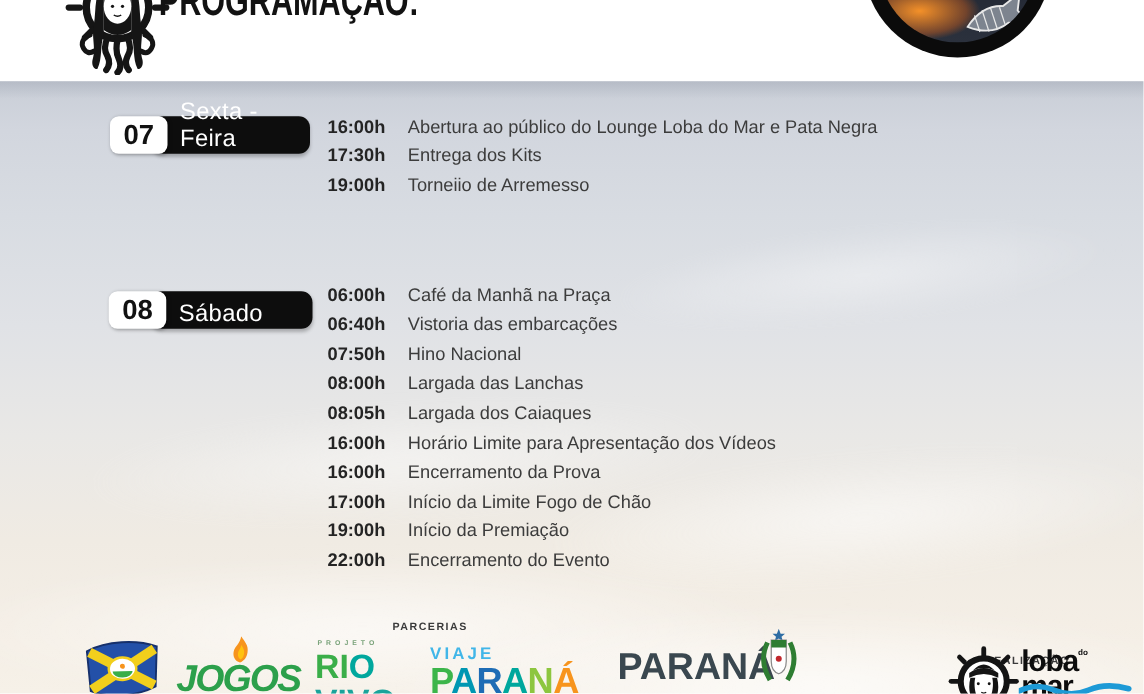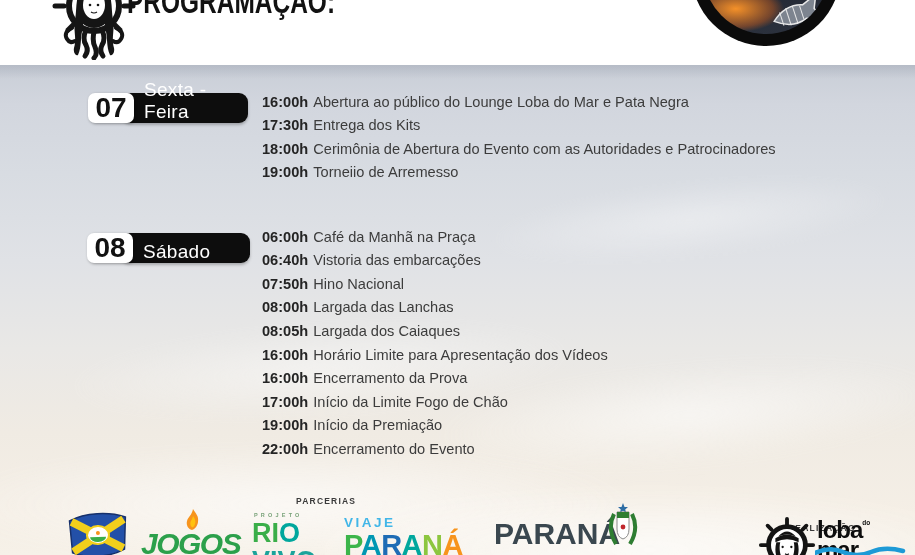--- a/index.html
+++ b/index.html
@@ -29,26 +29,26 @@
   .cloud{position:absolute;border-radius:50%;filter:blur(9px);
        background:radial-gradient(ellipse,rgba(255,255,255,.8),rgba(255,255,255,0) 70%)}
 
   
   .day-badge{position:absolute;height:30px}
   .day-badge .black{position:absolute;left:34px;right:0;top:0;bottom:0;background:#0d0d0d;
        border-radius:9px;color:#fff;display:flex;align-items:flex-end;padding-left:22px;
        font-size:19px;letter-spacing:.3px;box-shadow:0 2px 3px rgba(0,0,0,.25)}
   .day-badge .white{position:absolute;left:0;top:0;width:46px;height:30px;background:#fff;
        border-radius:7px;display:flex;align-items:center;justify-content:center;
-       font-size:28px;font-weight:700;color:#111;box-shadow:1px 1px 3px rgba(0,0,0,.35)}
+       font-size:22px;font-weight:700;color:#111;box-shadow:1px 1px 3px rgba(0,0,0,.35)}
 
   
   .rows{position:absolute;left:262px}
   .row{height:23.55px;display:flex;align-items:center;font-size:14.6px;color:#3c3c3c;white-space:nowrap}
-  .row .t{font-weight:700;color:#242424;margin-right:5px}
+  .row .t{font-weight:700;color:#242424;margin-right:18px}
 
   
   .small-label{position:absolute;font-size:8.5px;font-weight:700;letter-spacing:1.2px;color:#3b3b3b}
   .flag{position:absolute;left:66px;top:512px;transform:rotate(-2deg)}
   .jogos{position:absolute;left:141px;top:527px;font-size:30px;font-weight:800;font-style:italic;
          color:#2ca04b;letter-spacing:-1.5px}
   .jogos-flame{position:absolute;left:184px;top:509px}
   .riovivo{position:absolute;left:252px;top:513px;line-height:1}
   .riovivo .proj{font-size:5.5px;letter-spacing:3.2px;color:#7aa37a;font-weight:700;margin-left:2px}
   .riovivo .rio{font-size:27px;font-weight:800;line-height:1.1;letter-spacing:0}
@@ -140,24 +140,20 @@
   <div class="rows" style="top:90px">
     <div class="row">
         <span class="t">16:00h</span>
         <span>Abertura ao público do Lounge Loba do Mar e Pata Negra</span>
       </div>
     <div class="row">
         <span class="t">17:30h</span>
         <span>Entrega dos Kits</span>
       </div>
     <div class="row">
-        <span class="t">18:00h</span>
-        <span>Cerimônia de Abertura do Evento com as Autoridades e Patrocinadores</span>
-      </div>
-    <div class="row">
         <span class="t">19:00h</span>
         <span>Torneiio de Arremesso</span>
       </div>
   </div>
 
   <div class="day-badge" style="left:87px;top:233px;width:163px">
     <div class="black">
         <span>Sábado</span>
       </div>
     <div class="white">
@@ -200,21 +196,21 @@
     <div class="row">
         <span class="t">19:00h</span>
         <span>Início da Premiação</span>
       </div>
     <div class="row">
         <span class="t">22:00h</span>
         <span>Encerramento do Evento</span>
       </div>
   </div>
 
-  <div class="small-label" style="left:296px;top:496px">PARCERIAS</div>
+  <div class="small-label" style="left:314px;top:496px">PARCERIAS</div>
   <div class="small-label" style="left:788px;top:523px">REALIZAÇÃO</div>
 
   <svg class="flag" width="64" height="46" viewBox="0 0 64 46">
     <path d="M4,8 C20,0 44,0 60,6 L58,38 C42,46 20,46 6,40 Z" fill="#2350a8" stroke="#16306b" stroke-width="1.5"></path>
     <path d="M6,9 L57,37" stroke="#f2cf1c" stroke-width="8"></path>
     <path d="M58,8 L7,39" stroke="#f2cf1c" stroke-width="8"></path>
     <ellipse cx="32" cy="23" rx="11" ry="9" fill="#ffffff" stroke="#f2cf1c" stroke-width="2"></ellipse>
     <path d="M24,25 a8,5 0 0 0 16,0 Z" fill="#3aae49"></path>
     <circle cx="32" cy="21" r="2" fill="#f7941d"></circle>
   </svg>

